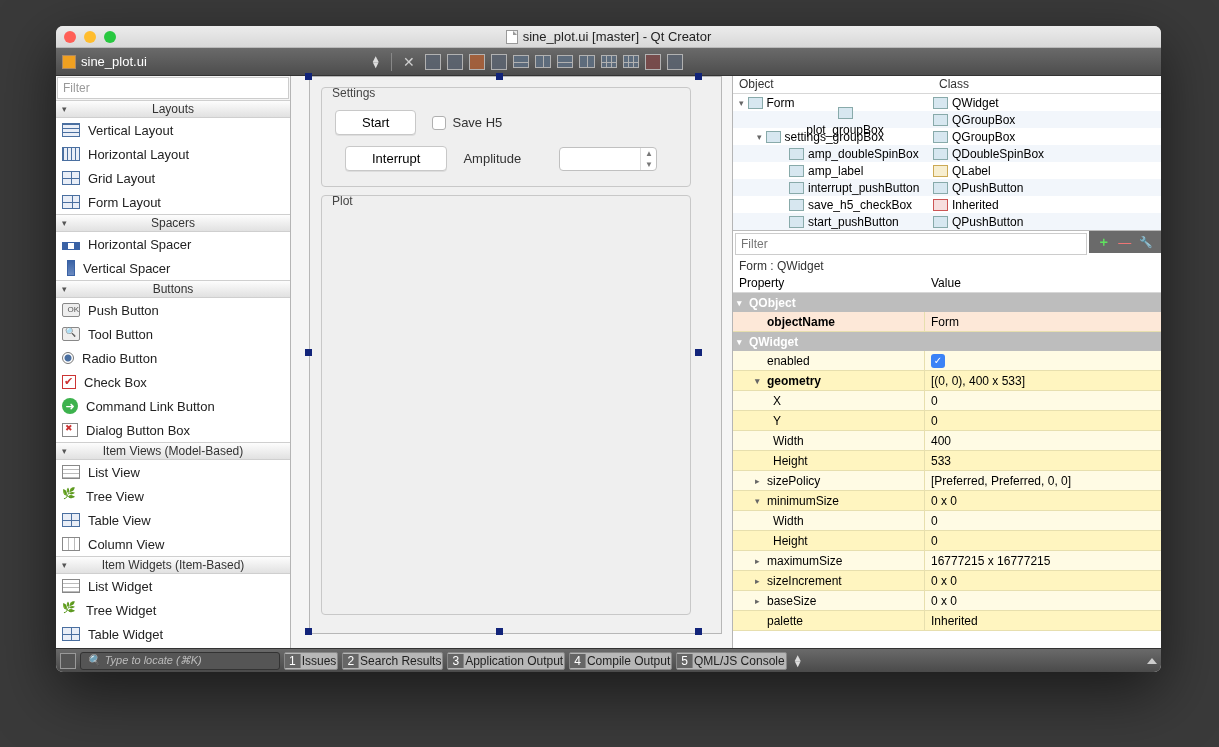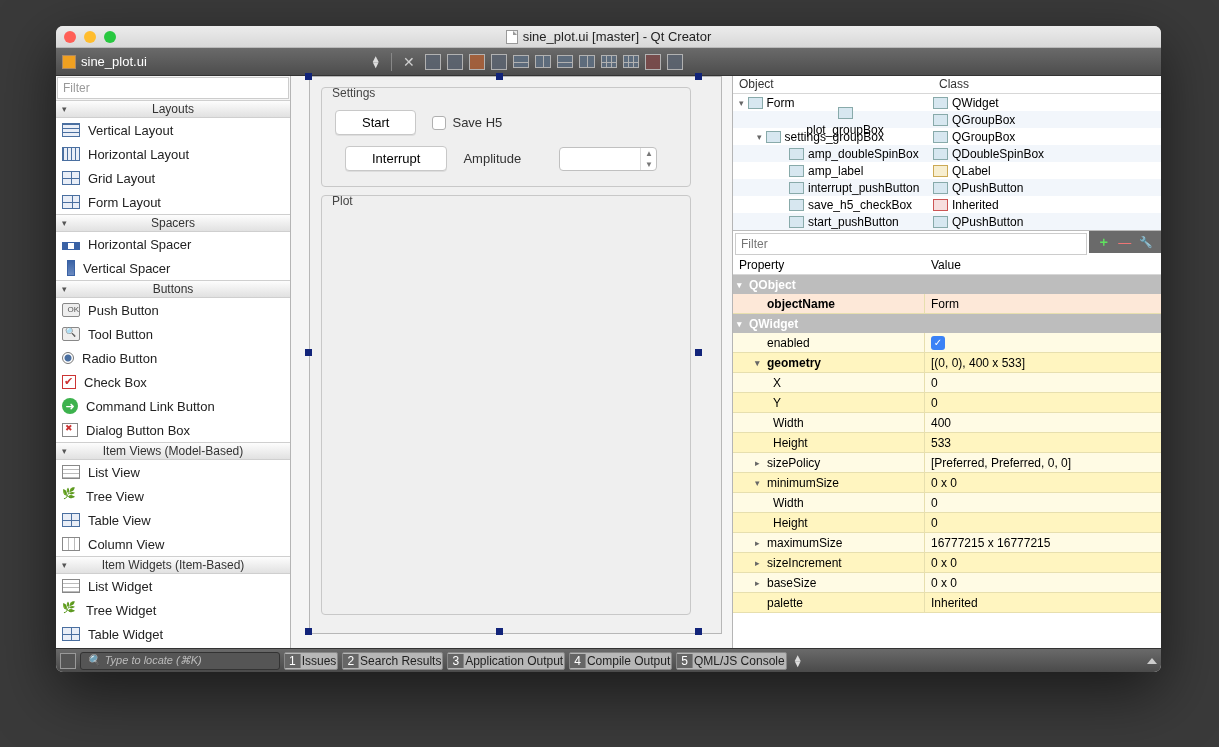--- a/index.html
+++ b/index.html
@@ -497,20 +497,21 @@
         <div style="display:flex">
           <div class="prop-filter" style="flex:1">
             <input placeholder="Filter" style="">
           </div>
           <div class="pf-tools">
             <span class="plus">＋</span>
             <span class="minus">—</span>
             <span class="wrench">🔧</span>
           </div>
         </div>
+        <div class="prop-sub">Form : QWidget</div>
         <div class="pe-head">
           <div class="pe-col1">Property</div>
           <div class="pe-col2">Value</div>
         </div>
         <div class="pe-body" id="pe-body">
             <div class="pe-sec">QObject</div>
             <div class="pe-row bold peach">
               <div class="p ind1">
                 <span class="disc2"></span>
                 <span>objectName</span>

